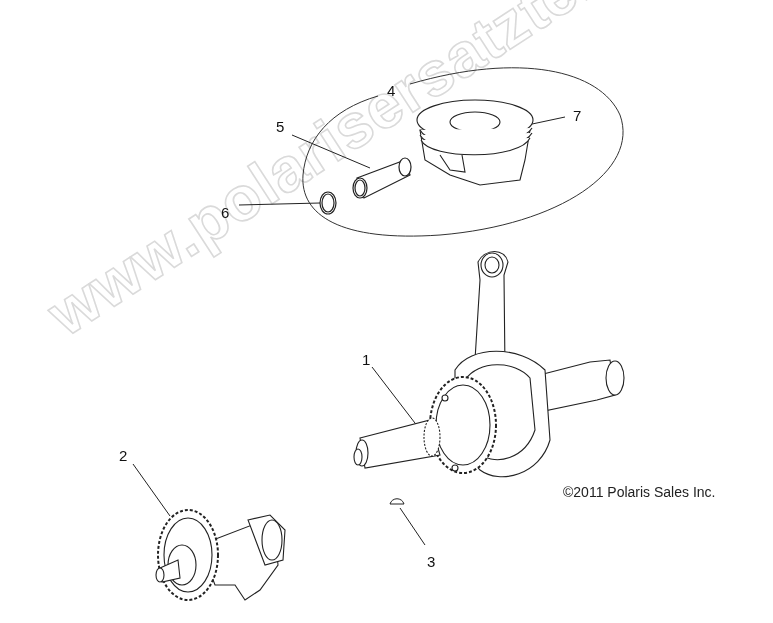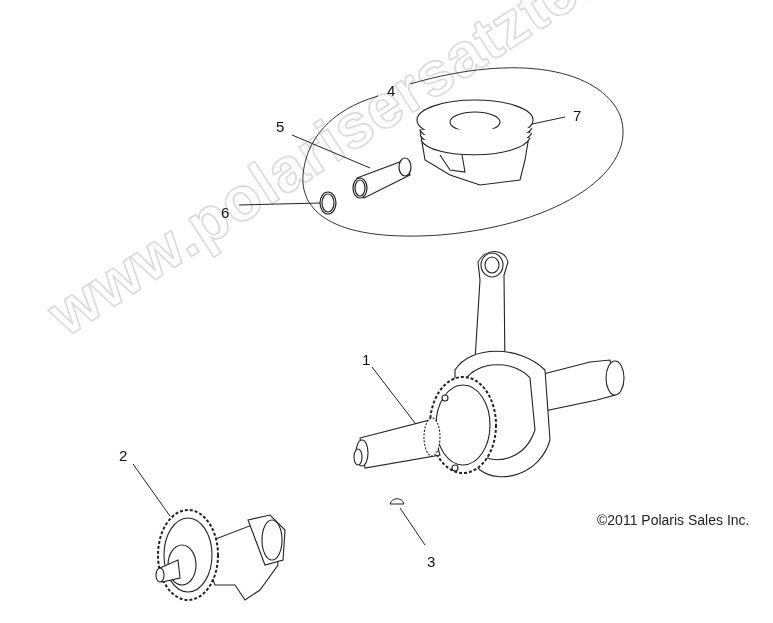--- a/index.html
+++ b/index.html
@@ -1,19 +1,19 @@
 <!DOCTYPE html>
 <html><head>
 <meta charset="utf-8">
 <style>
   html, body { margin:0; padding:0; background:#ffffff; }
   #canvas { position:relative; width:773px; height:623px; overflow:hidden; background:#fff; font-family:"Liberation Sans", sans-serif; }
   svg.diagram { position:absolute; left:0; top:0; }
   .callout { position:absolute; font-size:15px; color:#111; line-height:1; }
-  .copyright { position:absolute; left:563px; top:512px; font-size:14px; color:#222;margin-left:34px; }
+  .copyright { position:absolute; left:563px; top:484px; font-size:14px; color:#222; }
   .watermark { position:absolute; left:35px; top:290px; font-size:62px; font-weight:bold; color:#fff;
      -webkit-text-stroke:1.6px #d6d6d6; transform:rotate(-33deg); transform-origin:0 0; white-space:nowrap; letter-spacing:1px; opacity:0.9; }
 </style>
 </head>
 <body>
 
 <div id="canvas">
   <div class="watermark">www.polarisersatzteile.de</div>
 
   <svg class="diagram" width="773" height="623" viewBox="0 0 773 623">

